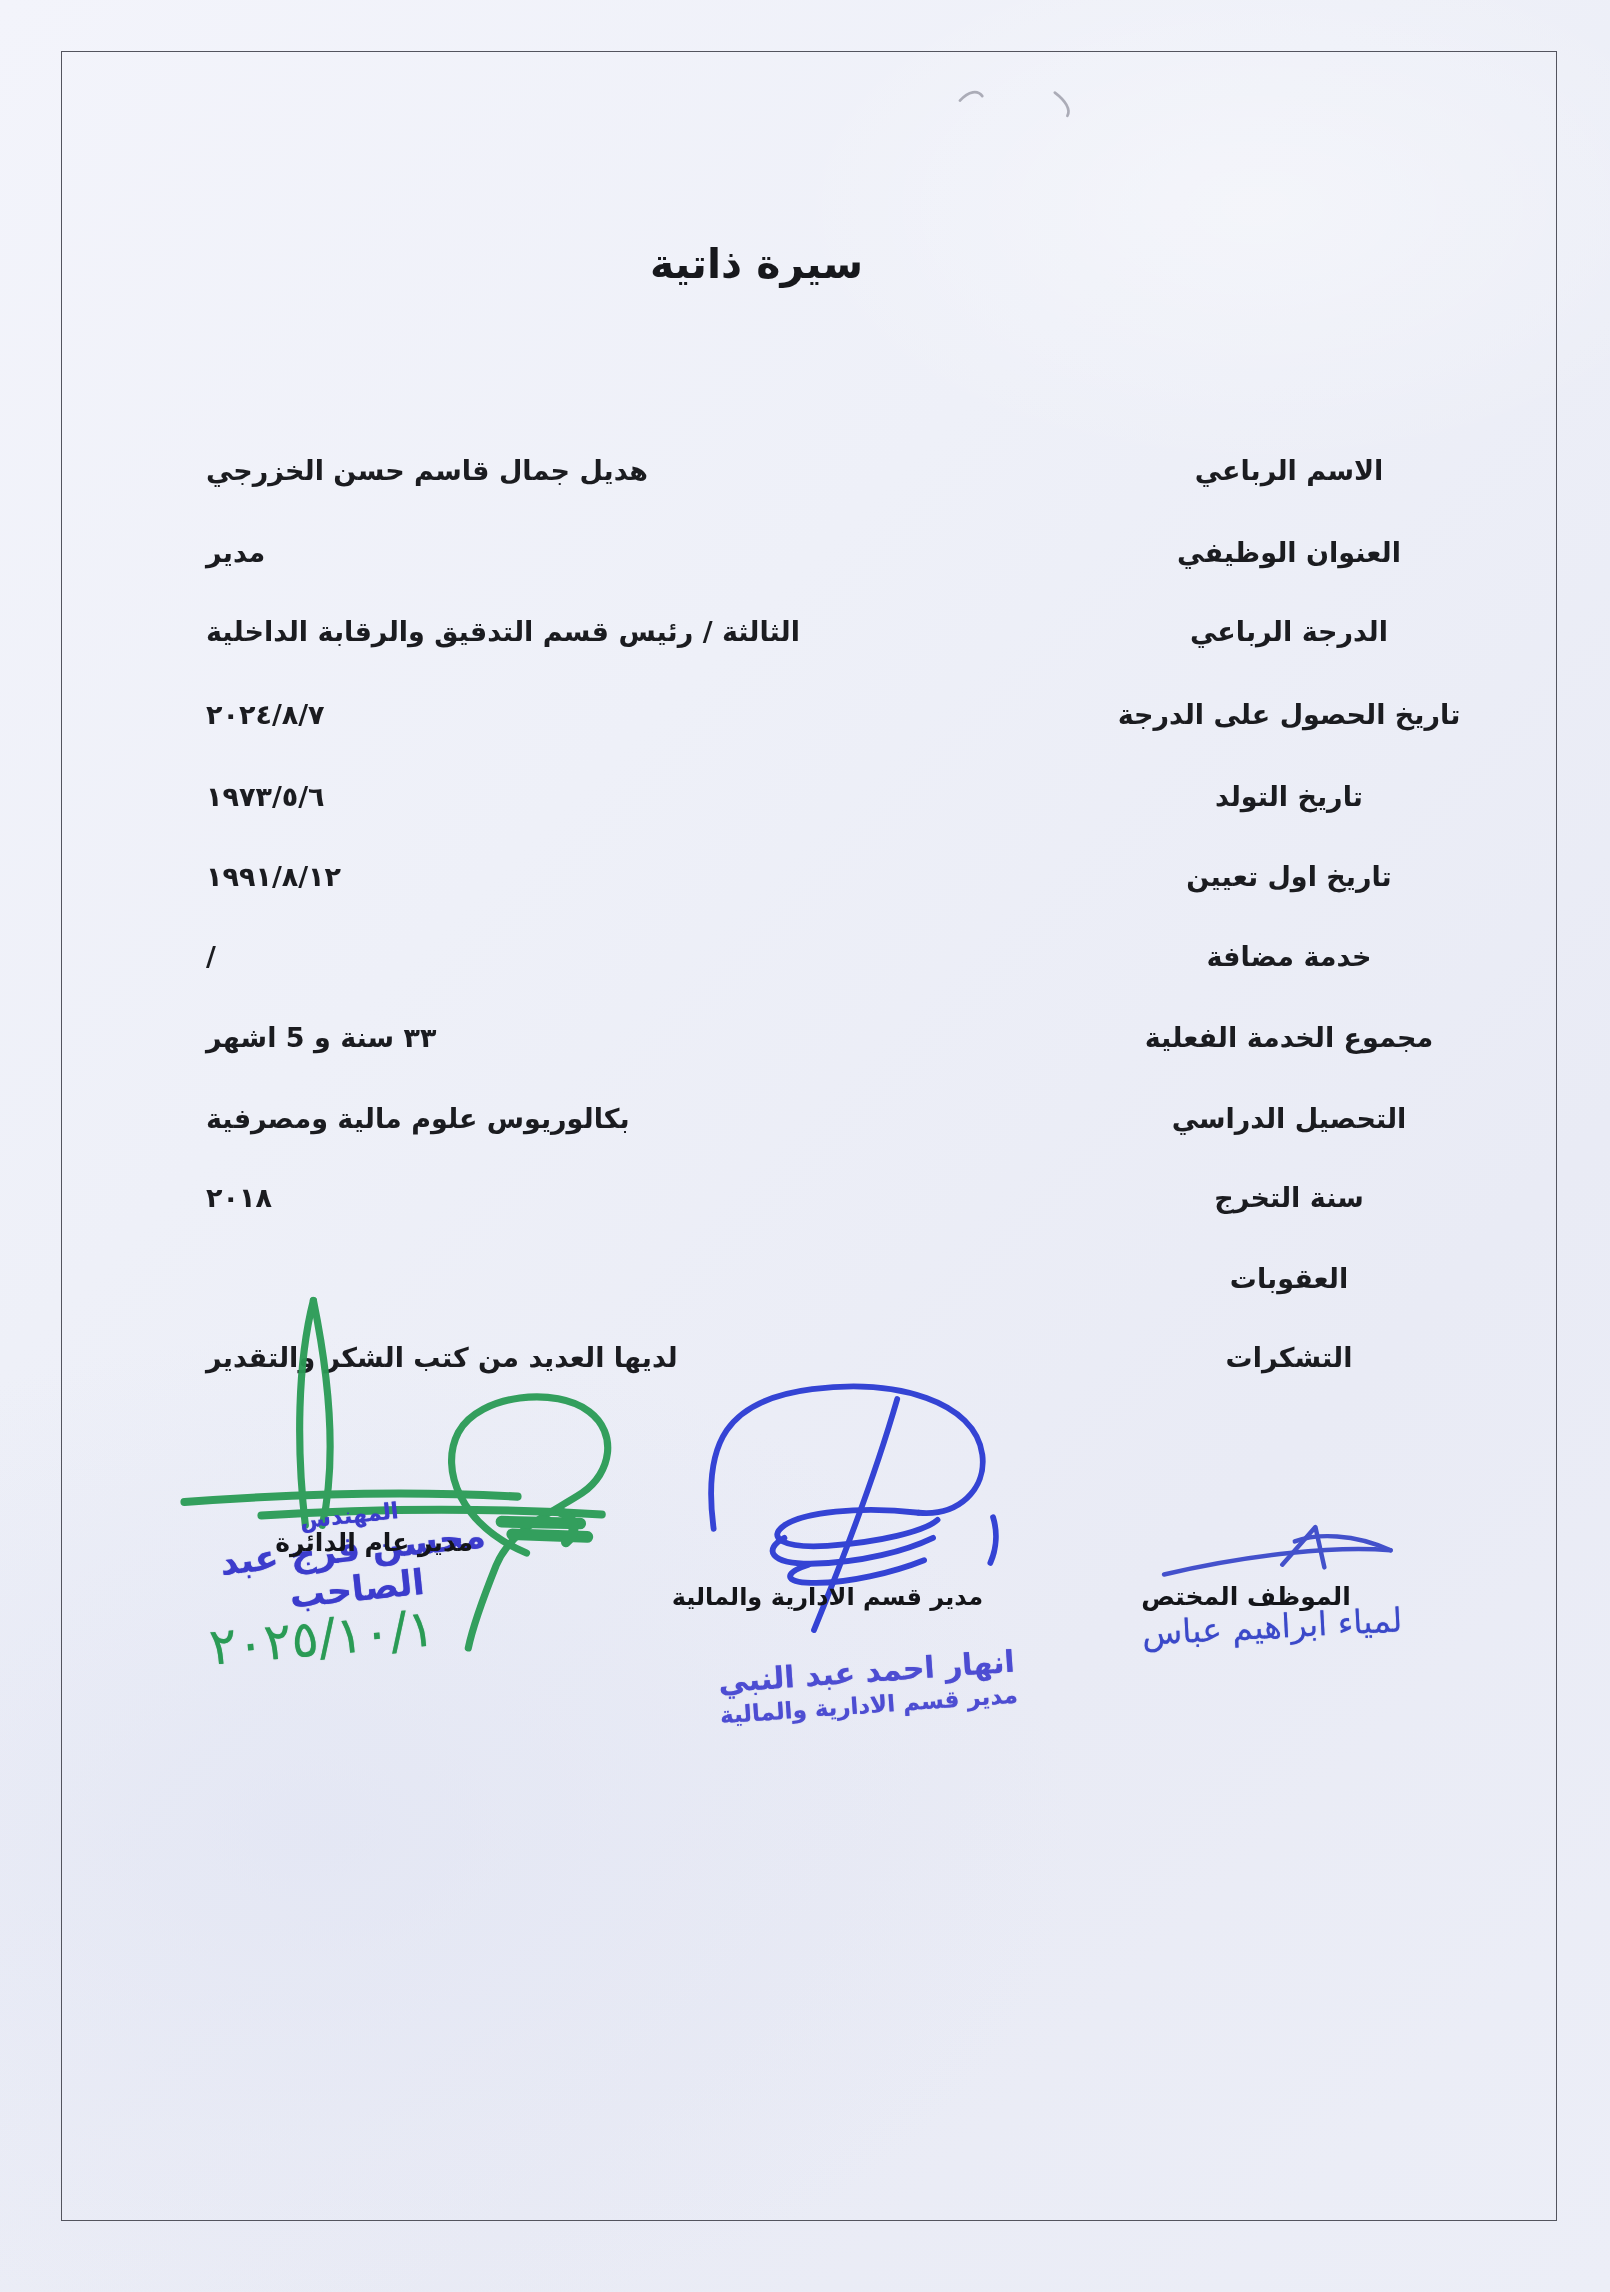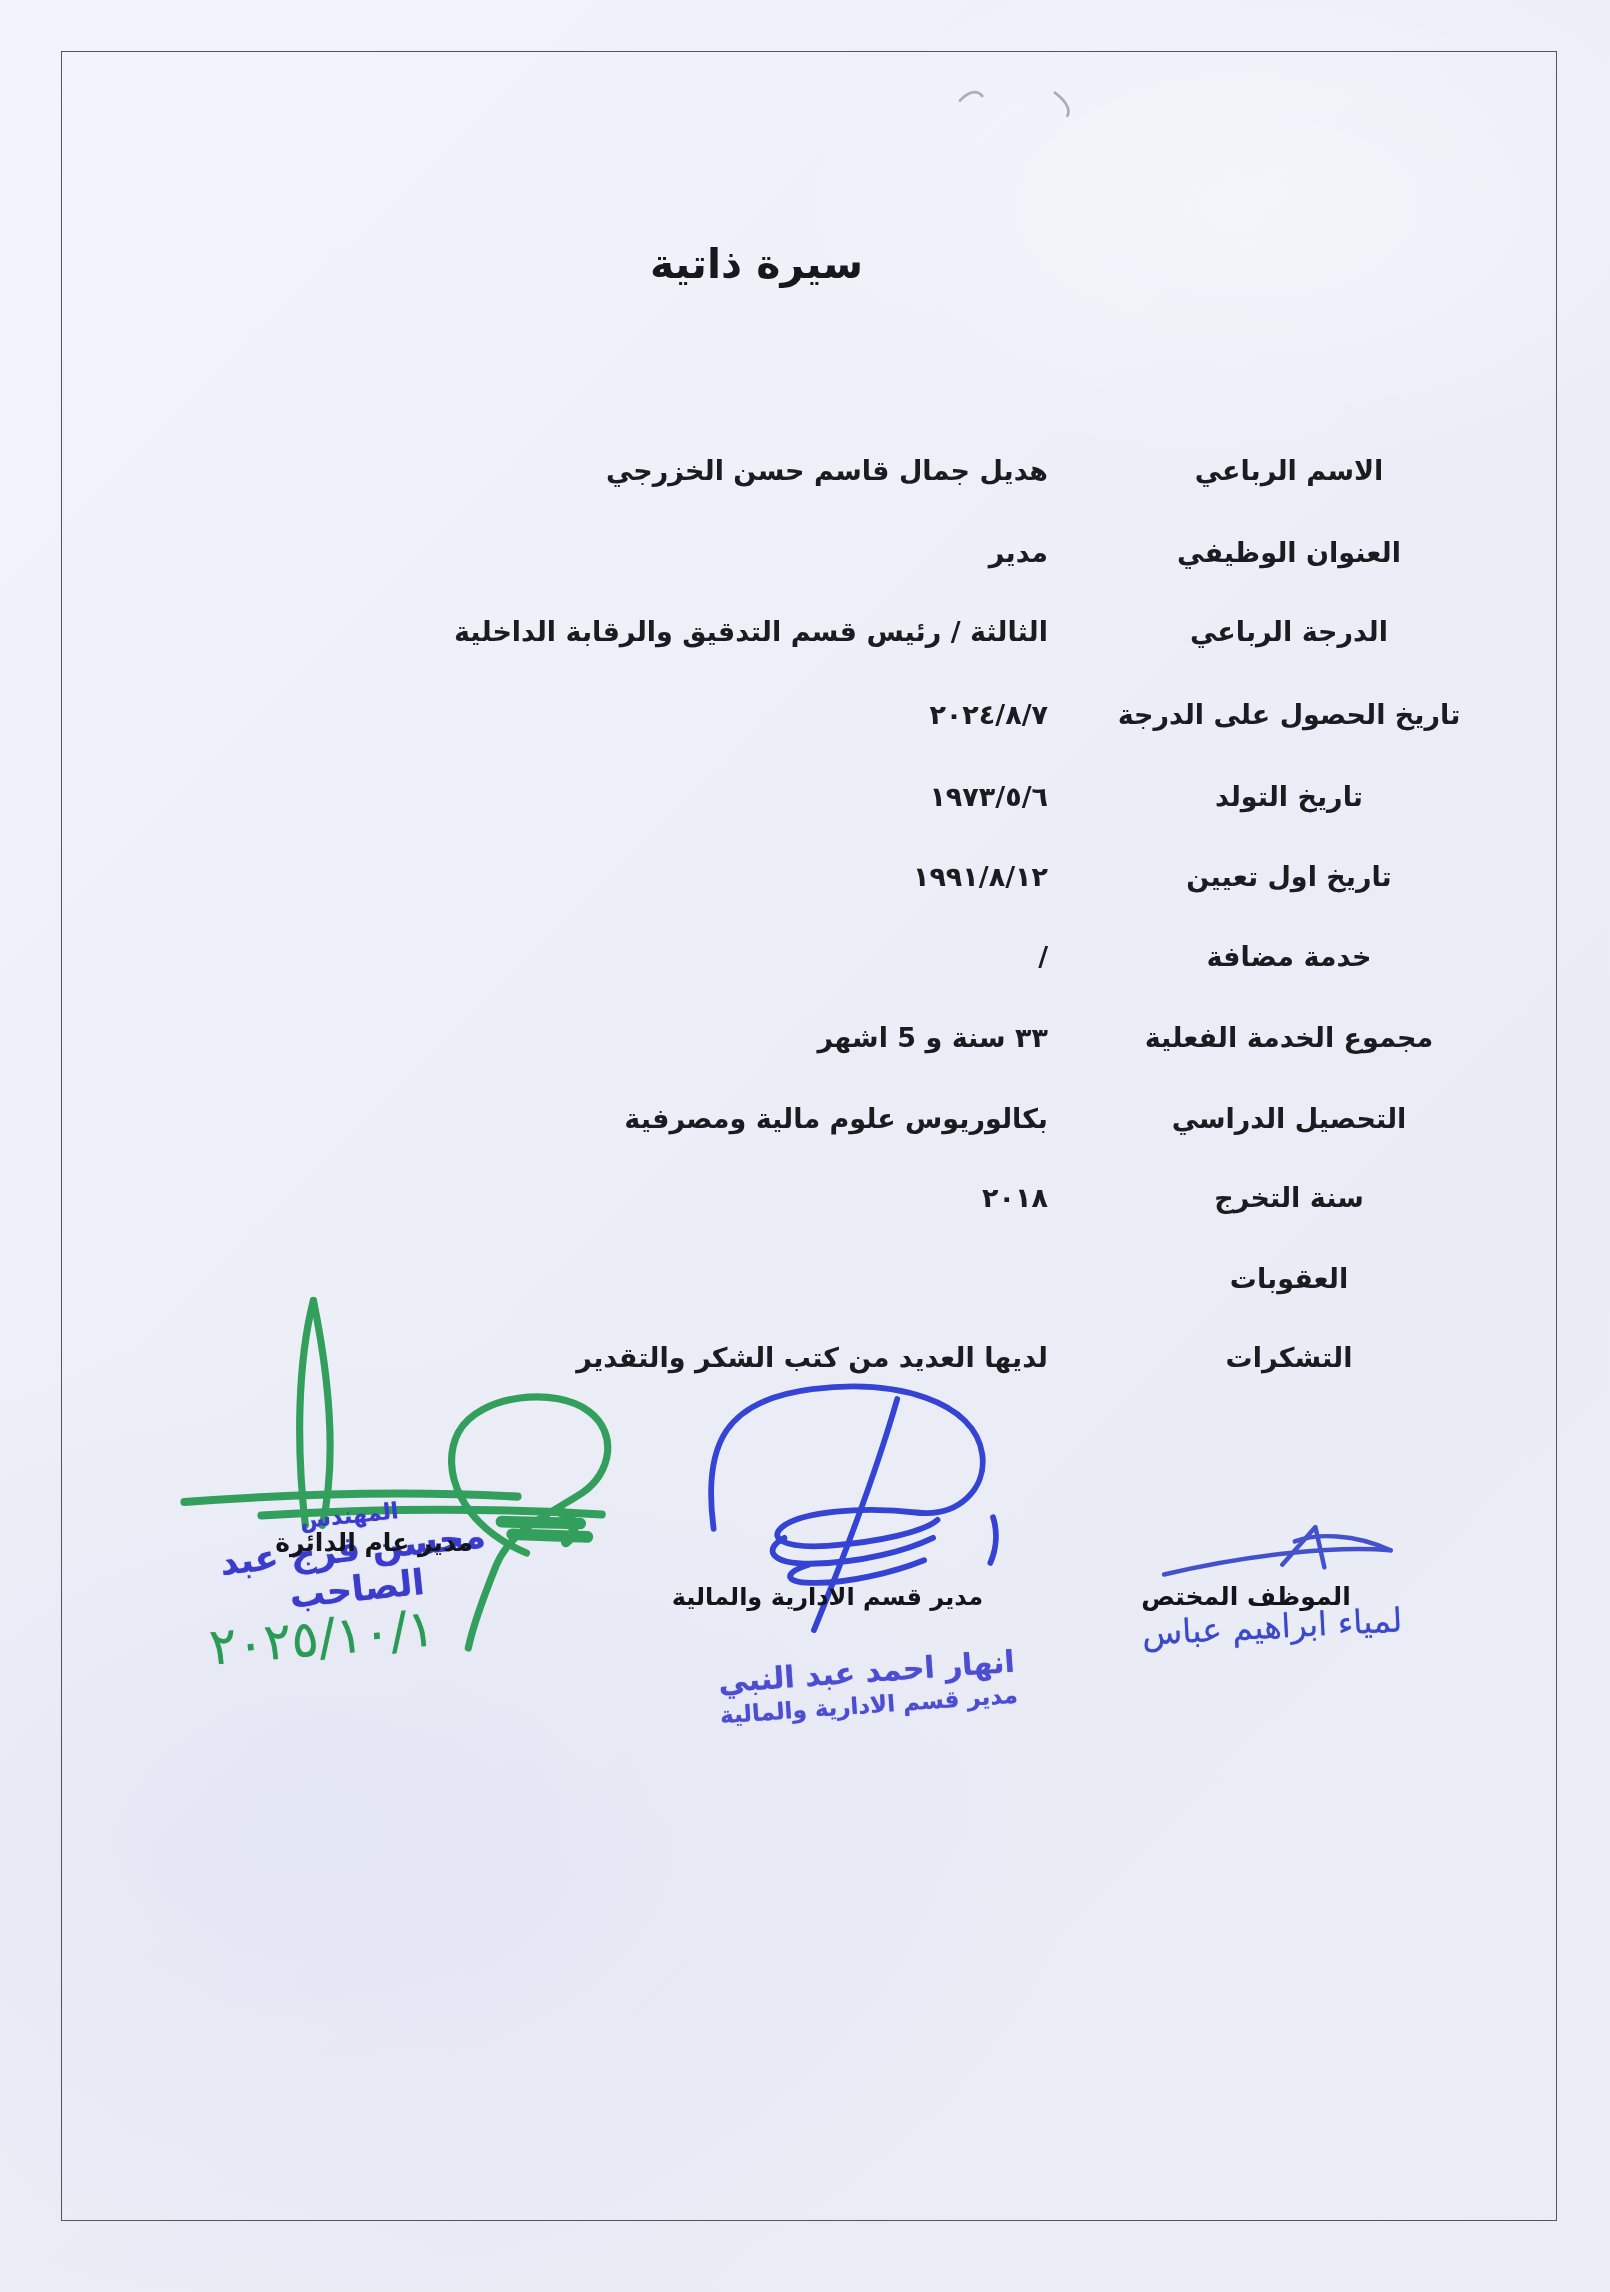--- a/index.html
+++ b/index.html
@@ -20,21 +20,21 @@
     position:absolute;top:240px;left:264px;width:985px;
     text-align:center;font-size:41px;font-weight:700;color:#17181c;
     letter-spacing:0px;
   }
   .row{position:absolute;left:0;top:0;width:100%;height:45px;}
   .flabel{
     position:absolute;right:88px;width:466px;text-align:center;
     font-size:27px;font-weight:700;white-space:nowrap;direction:rtl;color:#1b1c20;
   }
   .fvalue{
-    position:absolute;left:206px;width:842px;text-align:right;
+    position:absolute;left:206px;width:842px;text-align:left;
     font-size:27px;font-weight:700;white-space:nowrap;direction:rtl;color:#1b1c20;
   }
   .ink{position:absolute;left:0;top:0;width:1610px;height:2293px;pointer-events:none;}
   .stamp-left{
     position:absolute;left:170px;top:1503px;width:367px;text-align:center;
     transform:rotate(-6deg);color:#3c3ccc;direction:rtl;line-height:1.15;
     text-shadow:0 0 0.9px rgba(60,60,204,.65);
   }
   .stamp-left .l1{font-size:22.4px;font-weight:700;}
   .stamp-left .l2{font-size:35px;font-weight:700;letter-spacing:0.9px;}

